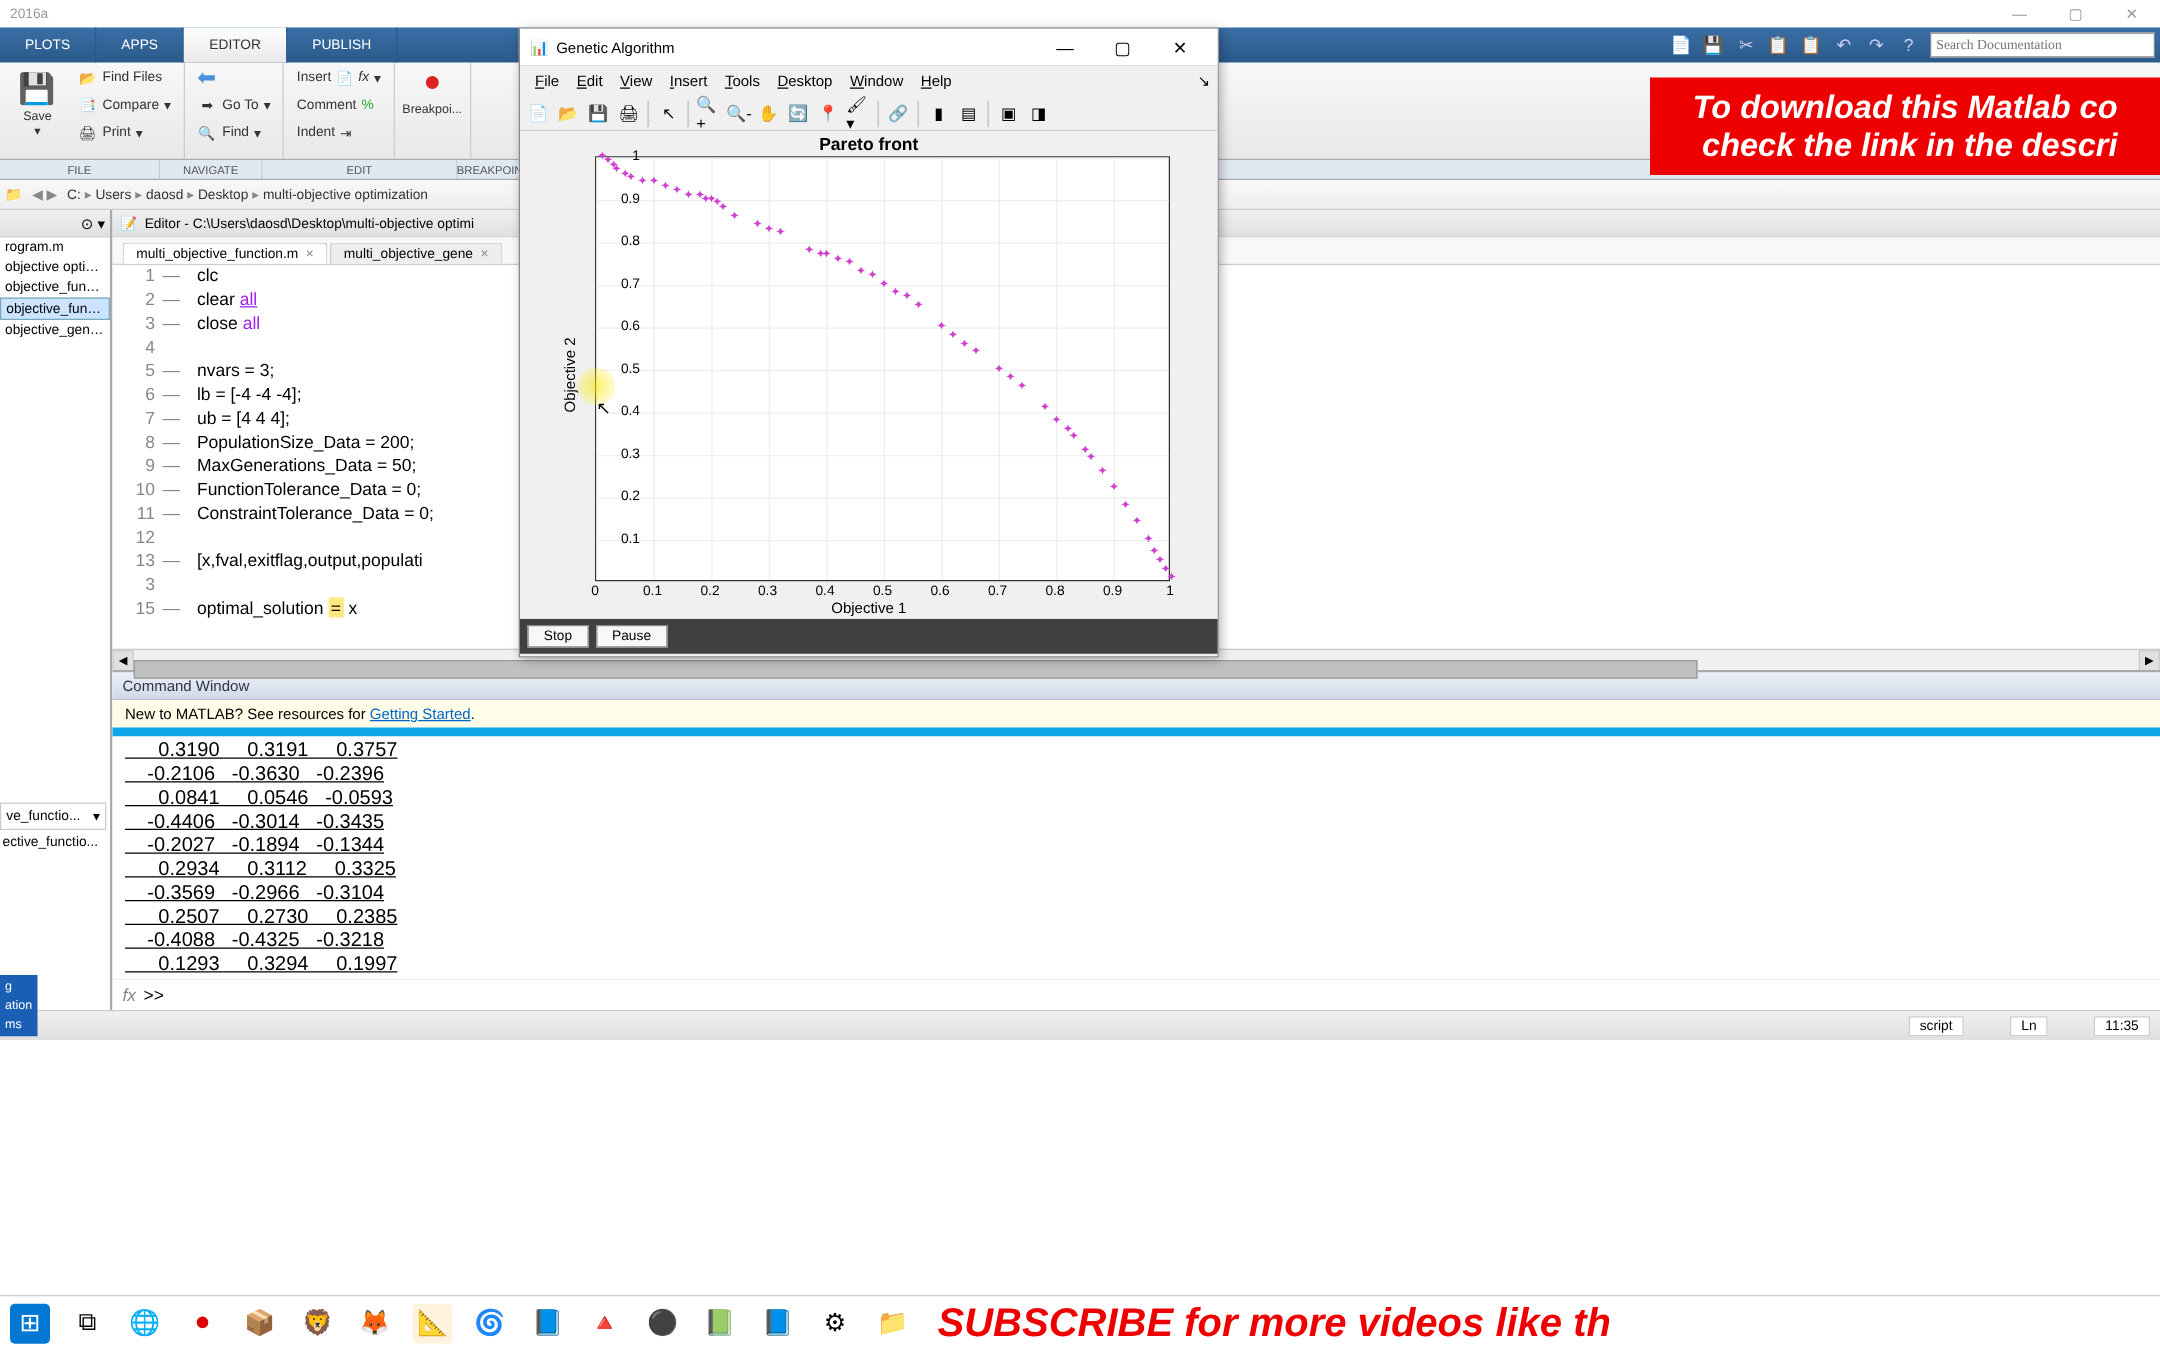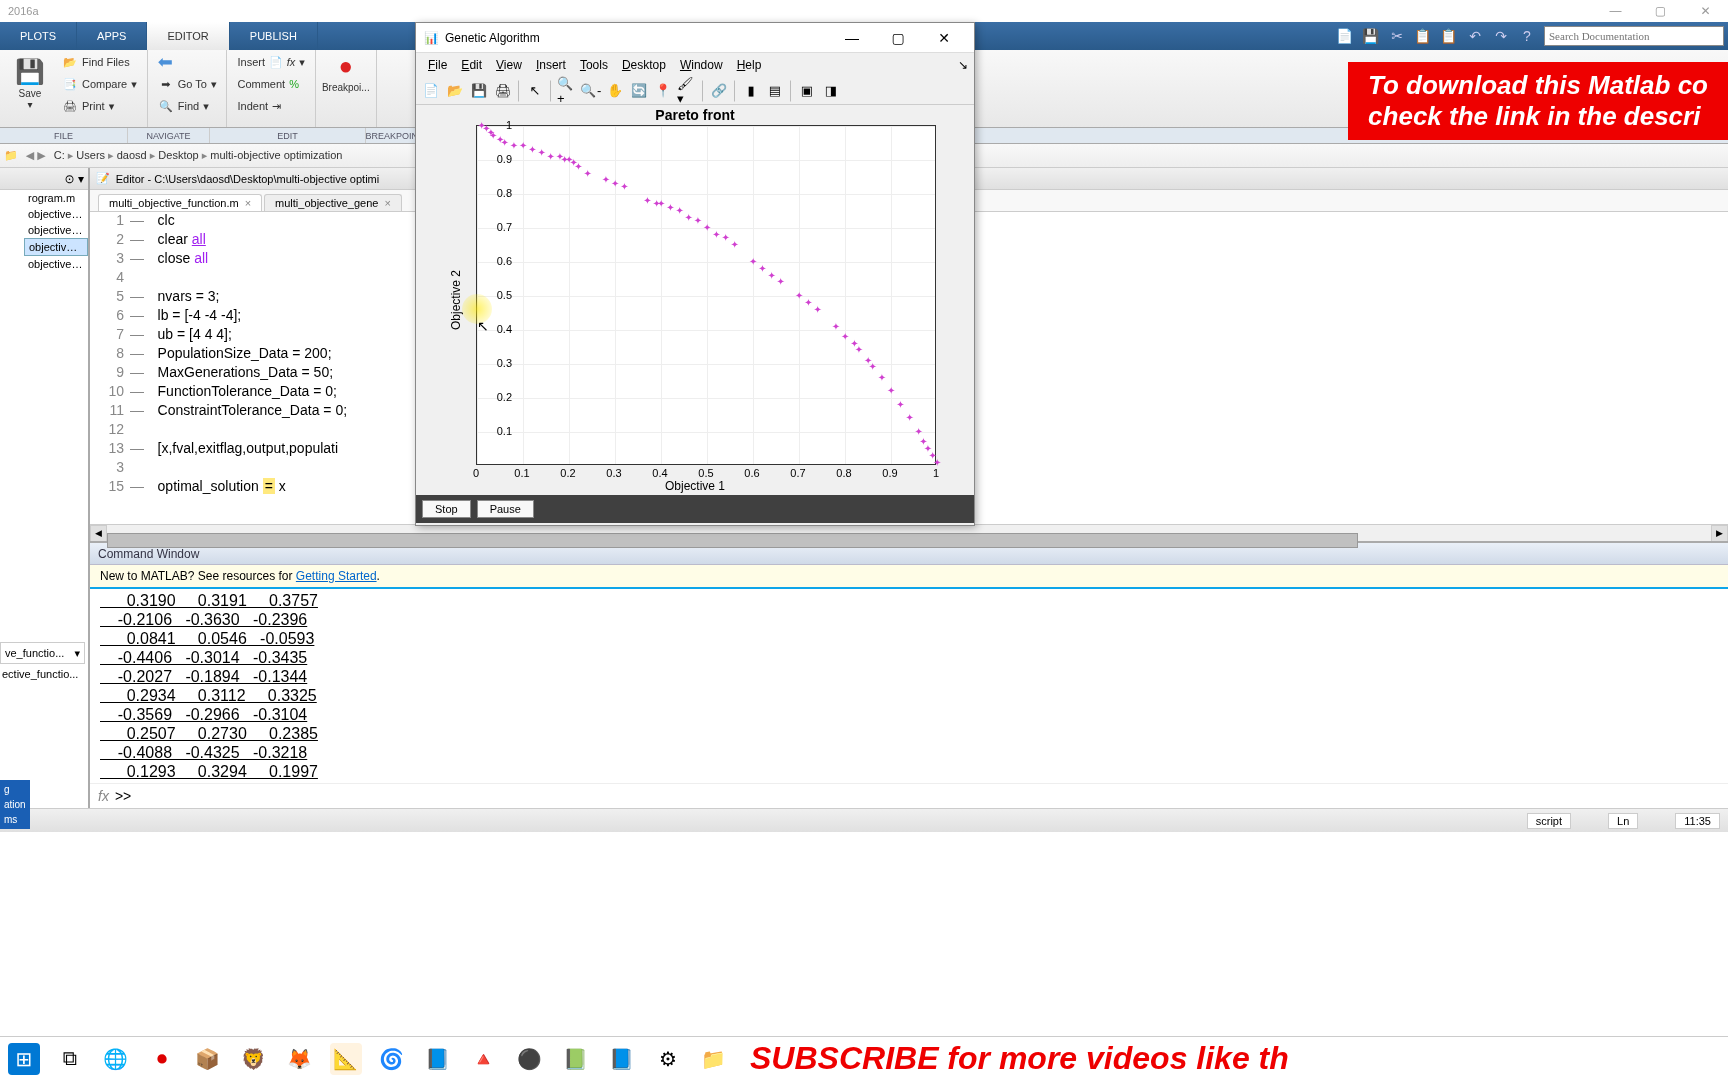--- a/index.html
+++ b/index.html
@@ -19,37 +19,37 @@
 .search-doc { width: 180px; height: 20px; background: #fff; border: 1px solid #888; padding: 0 4px; font-size: 11px; color: #888; margin: 0 4px; font-family: Liberation Serif, serif; }
 
 
 .ribbon { height: 78px; background: linear-gradient(#f8f8f8, #e8e8e8); border-bottom: 1px solid #aaa; display: flex; }
 .ribbon-group { border-right: 1px solid #ccc; padding: 2px 6px; display: flex; flex-direction: column; }
 .ribbon-bigbtn { display: flex; flex-direction: column; align-items: center; justify-content: center; width: 48px; font-size: 10px; color: #333; }
 .ribbon-bigbtn .icon { font-size: 24px; margin-bottom: 2px; }
 .ribbon-col { display: flex; flex-direction: column; gap: 2px; justify-content: center; }
 .ribbon-smallbtn { display: flex; align-items: center; font-size: 11px; color: #333; height: 20px; padding: 0 4px; gap: 4px; }
 .ribbon-smallbtn .icon { width: 16px; display: inline-flex; justify-content: center; }
-.overlay-banner { position: absolute; top: 62px; right: 0; background: #ee0000; color: #fff; font-size: 26px; font-weight: bold; padding: 8px 20px; font-style: italic; text-align: left; line-height: 1.2; z-index: 5; }
+.overlay-banner { position: absolute; top: 62px; right: 0; background: #ee0000; color: #fff; font-size: 26px; font-weight: bold; padding: 8px 34px; font-style: italic; text-align: right; line-height: 1.2; z-index: 5; }
 
 
 .section-labels { height: 16px; background: #e0e8f0; border-bottom: 1px solid #aaa; display: flex; font-size: 9px; color: #556; }
 .section-lbl { border-right: 1px solid #ccc; text-align: center; display: flex; align-items: center; justify-content: center; }
 
 
 .addrbar { height: 24px; background: linear-gradient(#f8f8f8,#eee); border-bottom: 1px solid #ccc; display: flex; align-items: center; padding: 0 4px; gap: 8px; font-size: 11px; color: #333; }
 .addr-arrow { color: #888; }
 .crumb { color: #333; }
 .crumb-sep { color: #888; }
 
 
 .main-layout { display: flex; height: 640px; }
 .folder-panel { width: 90px; border-right: 2px solid #aaa; background: #fff; display: flex; flex-direction: column; }
 .folder-header { height: 22px; background: linear-gradient(#f0f0f0,#e0e0e0); border-bottom: 1px solid #ccc; display: flex; align-items: center; justify-content: flex-end; padding: 0 4px; }
-.folder-body { flex: 1; overflow: hidden; margin-left: 24px; }
+.folder-body { flex: 1; overflow: hidden; }
 .folder-item { padding: 2px 4px; font-size: 11px; white-space: nowrap; overflow: hidden; text-overflow: ellipsis; }
 .folder-item.selected { background: #cce4ff; border: 1px solid #7ab; }
 
 .editor-panel { flex: 1; display: flex; flex-direction: column; }
 .editor-header { height: 22px; background: linear-gradient(#f0f0f0,#e0e0e0); border-bottom: 1px solid #ccc; display: flex; align-items: center; padding: 0 6px; font-size: 11px; gap: 6px; }
 .editor-tabs { height: 22px; background: #f8f8f8; border-bottom: 1px solid #ccc; display: flex; align-items: flex-end; padding-left: 8px; }
 .editor-tab { padding: 2px 10px; border: 1px solid #ccc; border-bottom: none; border-top-left-radius: 3px; border-top-right-radius: 3px; font-size: 11px; background: #fff; display: flex; align-items: center; gap: 6px; margin-right: 2px; }
 .editor-tab .close-x { color: #888; }
 .editor-tab.inactive { background: #eee; }
 
@@ -64,21 +64,21 @@
 .highlight-cursor { background: #ffe97f; padding: 0 2px; }
 
 .scroll-h { height: 17px; background: #f0f0f0; border-top: 1px solid #ccc; display: flex; align-items: center; }
 .scroll-h .arrow { width: 17px; height: 17px; background: #e0e0e0; border: 1px solid #ccc; display: flex; align-items: center; justify-content: center; font-size: 9px; }
 .scroll-h .track { flex: 1; position: relative; }
 .scroll-h .thumb { position: absolute; height: 15px; background: #c0c0c0; border: 1px solid #999; top: 0; }
 
 
 .cmdwin { border-top: 2px solid #aaa; background: #fff; }
 .cmdwin-title { height: 22px; background: linear-gradient(#eaf0f8,#d0dae8); border-bottom: 1px solid #bbc; display: flex; align-items: center; padding: 0 8px; font-size: 12px; color: #334; text-align: center; }
-.cmdwin-banner { background: #fffde7; border-bottom: 2px solid #0ea5e9; padding: 4px 10px; font-size: 12px; }
+.cmdwin-banner { background: #fffde7; border-bottom: 7px solid #0ea5e9; padding: 4px 10px; font-size: 12px; }
 .cmdwin-banner a { color: #0066cc; text-decoration: underline; }
 .cmdwin-body { font-family: 'Courier New', monospace; font-size: 16px; padding: 2px 10px; line-height: 19px; white-space: pre; text-decoration: underline; }
 .cmdwin-prompt { display: flex; align-items: center; padding: 4px 8px; font-family: 'Courier New', monospace; font-size: 14px; border-top: 1px solid #eee; }
 .fx-badge { font-style: italic; color: #888; margin-right: 6px; }
 
 
 .statusbar { height: 24px; background: linear-gradient(#f0f0f0,#e0e0e0); border-top: 1px solid #ccc; display: flex; justify-content: space-between; align-items: center; padding: 0 8px; font-size: 11px; }
 .status-right { display: flex; gap: 37px; }
 .status-box { border: 1px solid #ccc; padding: 1px 8px; background: #fff; }
 

